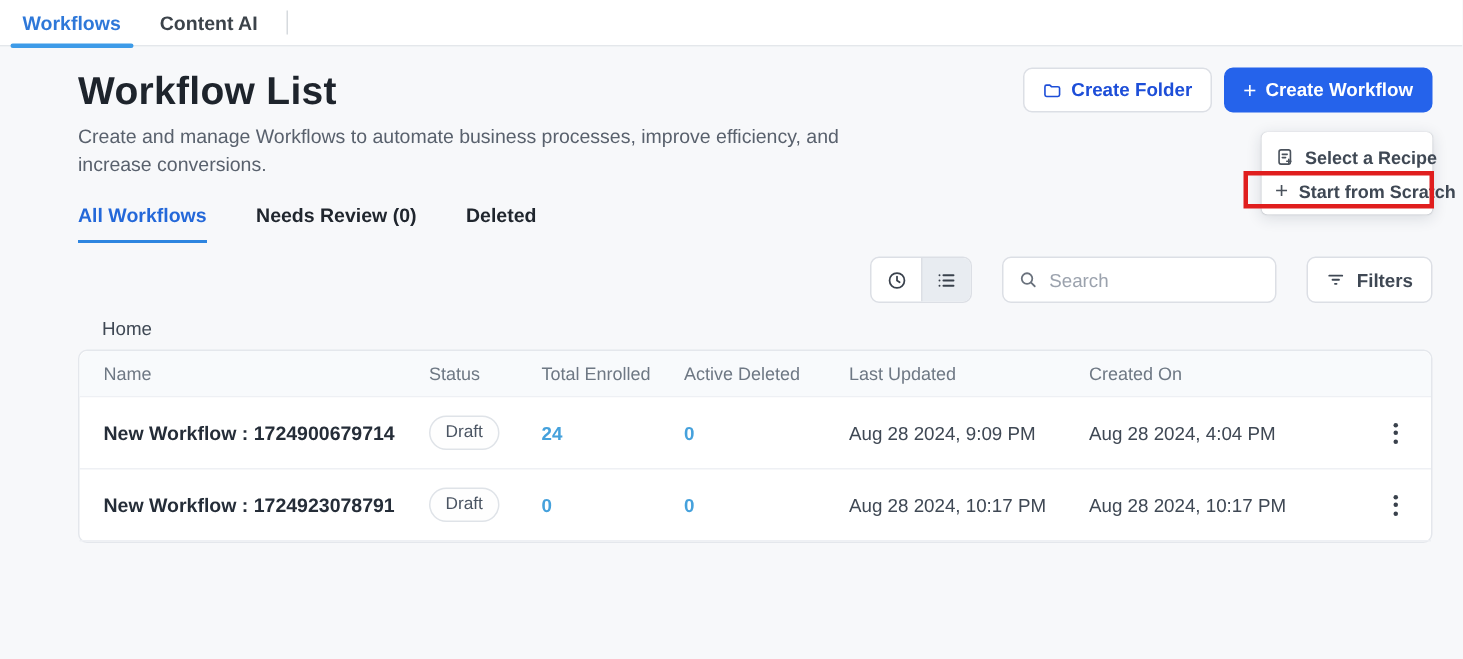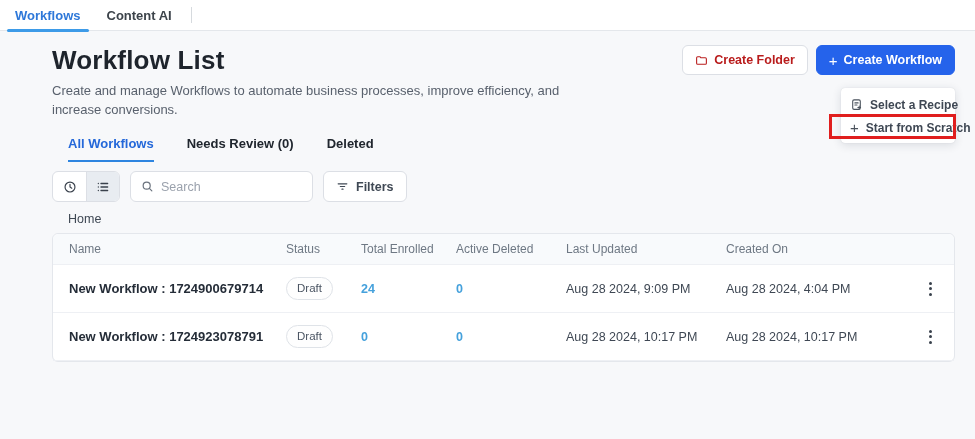--- a/index.html
+++ b/index.html
@@ -15,37 +15,37 @@
   .nav-icon { display:flex; color:#4a525c; }
 
   
   .content { padding:14px 20px 0 52px; }
   .header-row { display:flex; justify-content:space-between; align-items:flex-start; }
   .page-title { font-size:26px; font-weight:700; color:#1e242c; letter-spacing:.2px; }
   .page-desc { margin-top:5px; font-size:13px; line-height:19px; color:#59616d; max-width:545px; }
 
   .header-right { position:relative; display:flex; gap:8px; flex-shrink:0; }
   .btn { height:30px; border-radius:6px; font-size:12.5px; display:inline-flex; align-items:center; gap:6px; padding:0 12px; cursor:pointer; white-space:nowrap; }
-  .btn-outline { background:#fff; border:1px solid #dcdfe5; color:#b91c1c; font-weight:600; }
+  .btn-outline { background:#fff; border:1px solid #dcdfe5; color:#1d4ed8; font-weight:600; }
   .btn-primary { background:#2563eb; border:1px solid #2563eb; color:#fff; font-weight:600; }
   .plus-glyph { font-size:15px; font-weight:400; line-height:1; }
 
   .dropdown-panel { position:absolute; top:43px; right:0px; width:114px; background:#fff; border-radius:4px;
     box-shadow:0 2px 10px rgba(31,45,61,.14), 0 0 1px rgba(31,45,61,.18); padding:5px 0 4px; z-index:5; }
   .dropdown-item { height:23px; display:flex; align-items:center; gap:7px; padding:0 9px; font-size:12px; font-weight:600; color:#3f4854; cursor:pointer; white-space:nowrap; }
   .dropdown-item .di-icon { display:flex; color:#4a525c; width:14px; justify-content:center; }
   .annotation-box { position:absolute; left:-12px; right:-1px; top:26px; height:25px; border:3px solid #e01e1e; z-index:6; pointer-events:none; }
 
   
   .tabs { display:flex; gap:33px; margin-top:17px; }
   .tab { font-size:13px; font-weight:700; color:#20262e; padding-bottom:9px; cursor:pointer; border-bottom:2.5px solid transparent; }
-  .tab.active { color:#2468d9; border-bottom-color:#2e85e0;margin-left:16px; }
-
-  
-  .toolbar { display:flex; align-items:center; gap:10px; margin-top:9px; }
+  .tab.active { color:#2468d9; border-bottom-color:#2e85e0; }
+
+  
+  .toolbar { display:flex; justify-content:flex-end; align-items:center; gap:20px; margin-top:9px; }
   .segmented { display:flex; border:1px solid #dcdfe5; border-radius:6px; overflow:hidden; background:#fff; height:31px; }
   .segment { width:33px; display:flex; align-items:center; justify-content:center; color:#39414c; cursor:pointer; }
   .segment.inactive { background:#e8ecf1; border-left:1px solid #dcdfe5; }
   .search-box { width:183px; height:31px; background:#fff; border:1px solid #dcdfe5; border-radius:6px; display:flex; align-items:center; gap:7px; padding:0 10px; }
   .search-box input { border:none; outline:none; font-size:12.5px; width:100%; color:#333c46; background:transparent; font-family:"Liberation Sans",sans-serif; }
   .search-box input::placeholder { color:#9ba2ad; }
   .search-box .s-icon { color:#6a727d; display:flex; }
   .filters-btn { height:31px; border:1px solid #dcdfe5; border-radius:6px; background:#fff; display:flex; align-items:center; gap:7px; padding:0 12px; font-size:12.5px; font-weight:600; color:#3f4854; cursor:pointer; }
 
   

